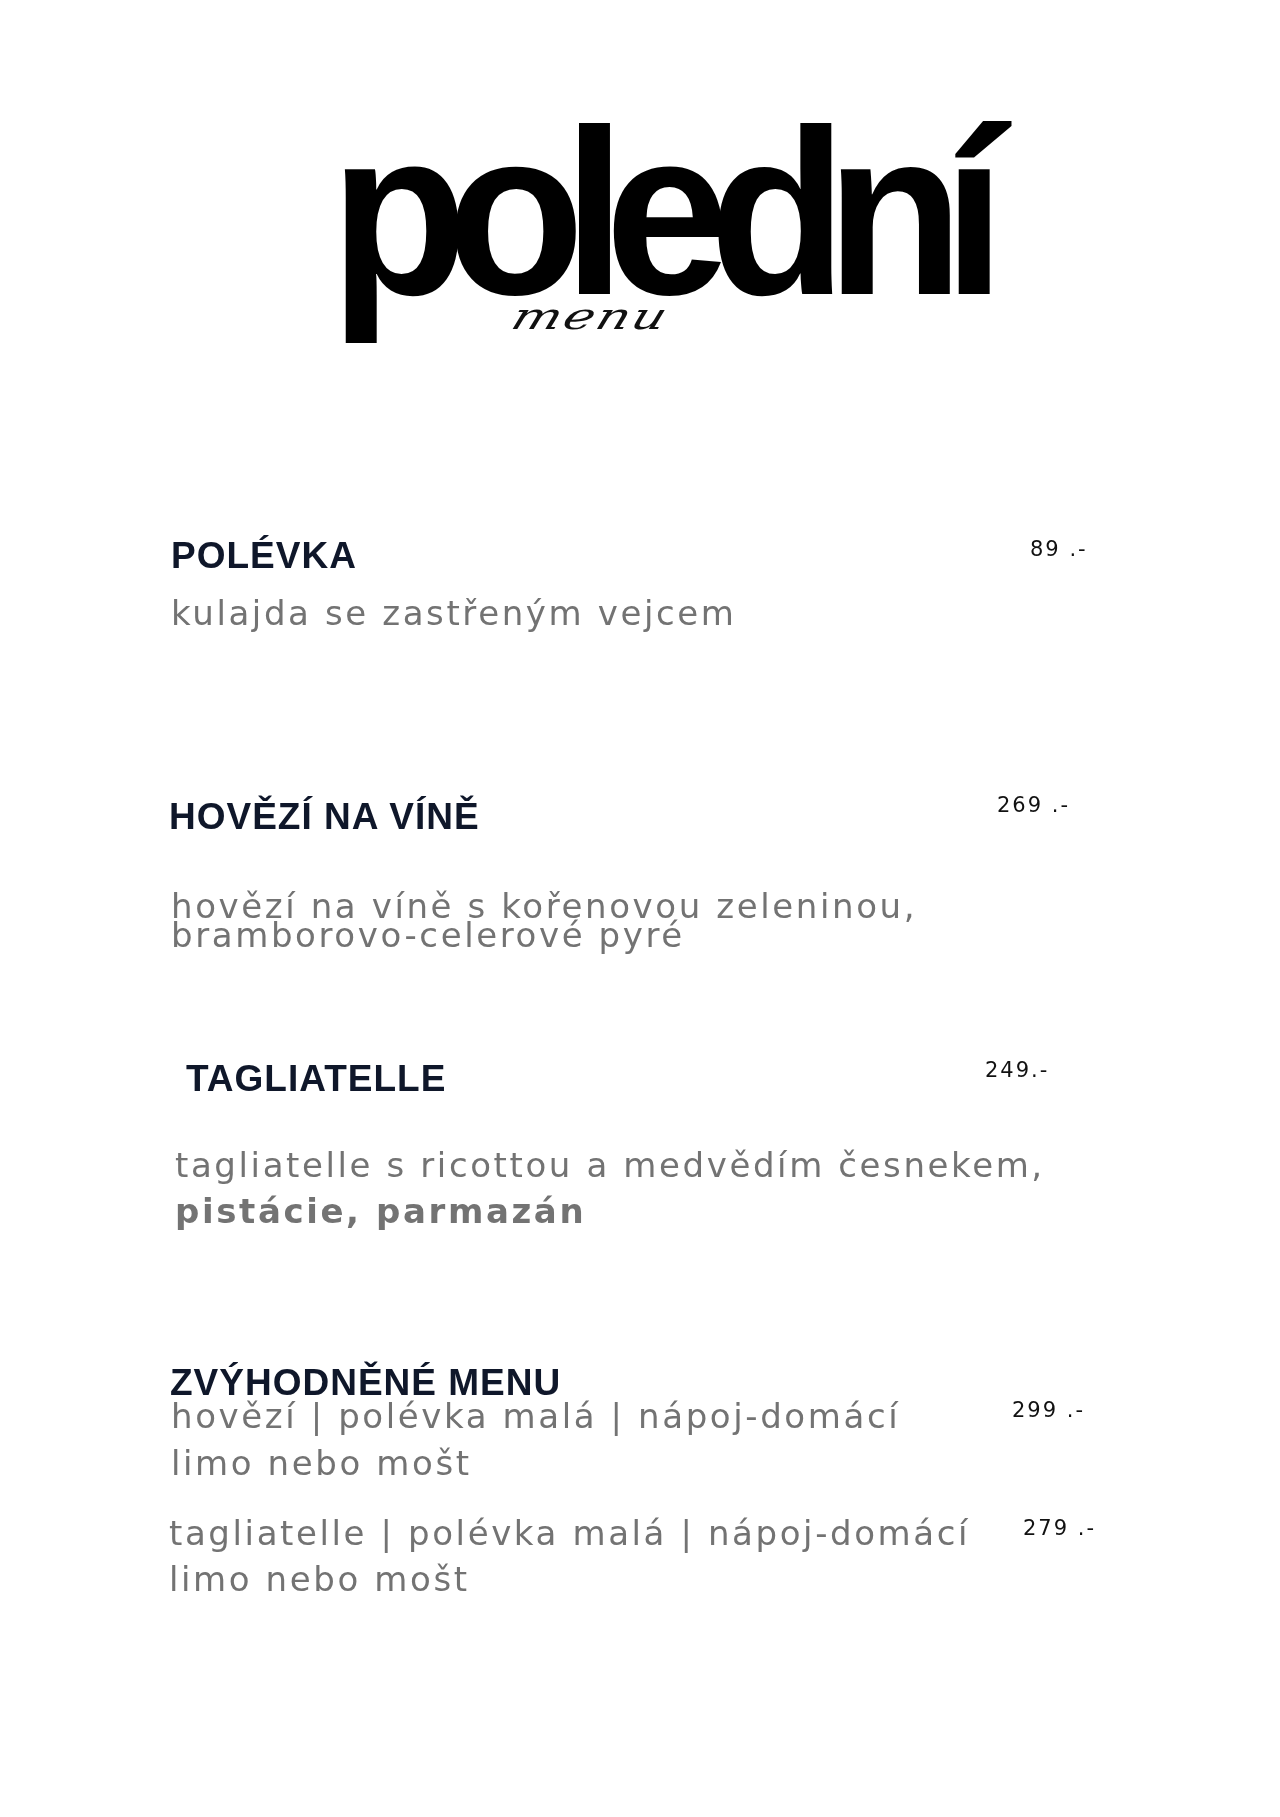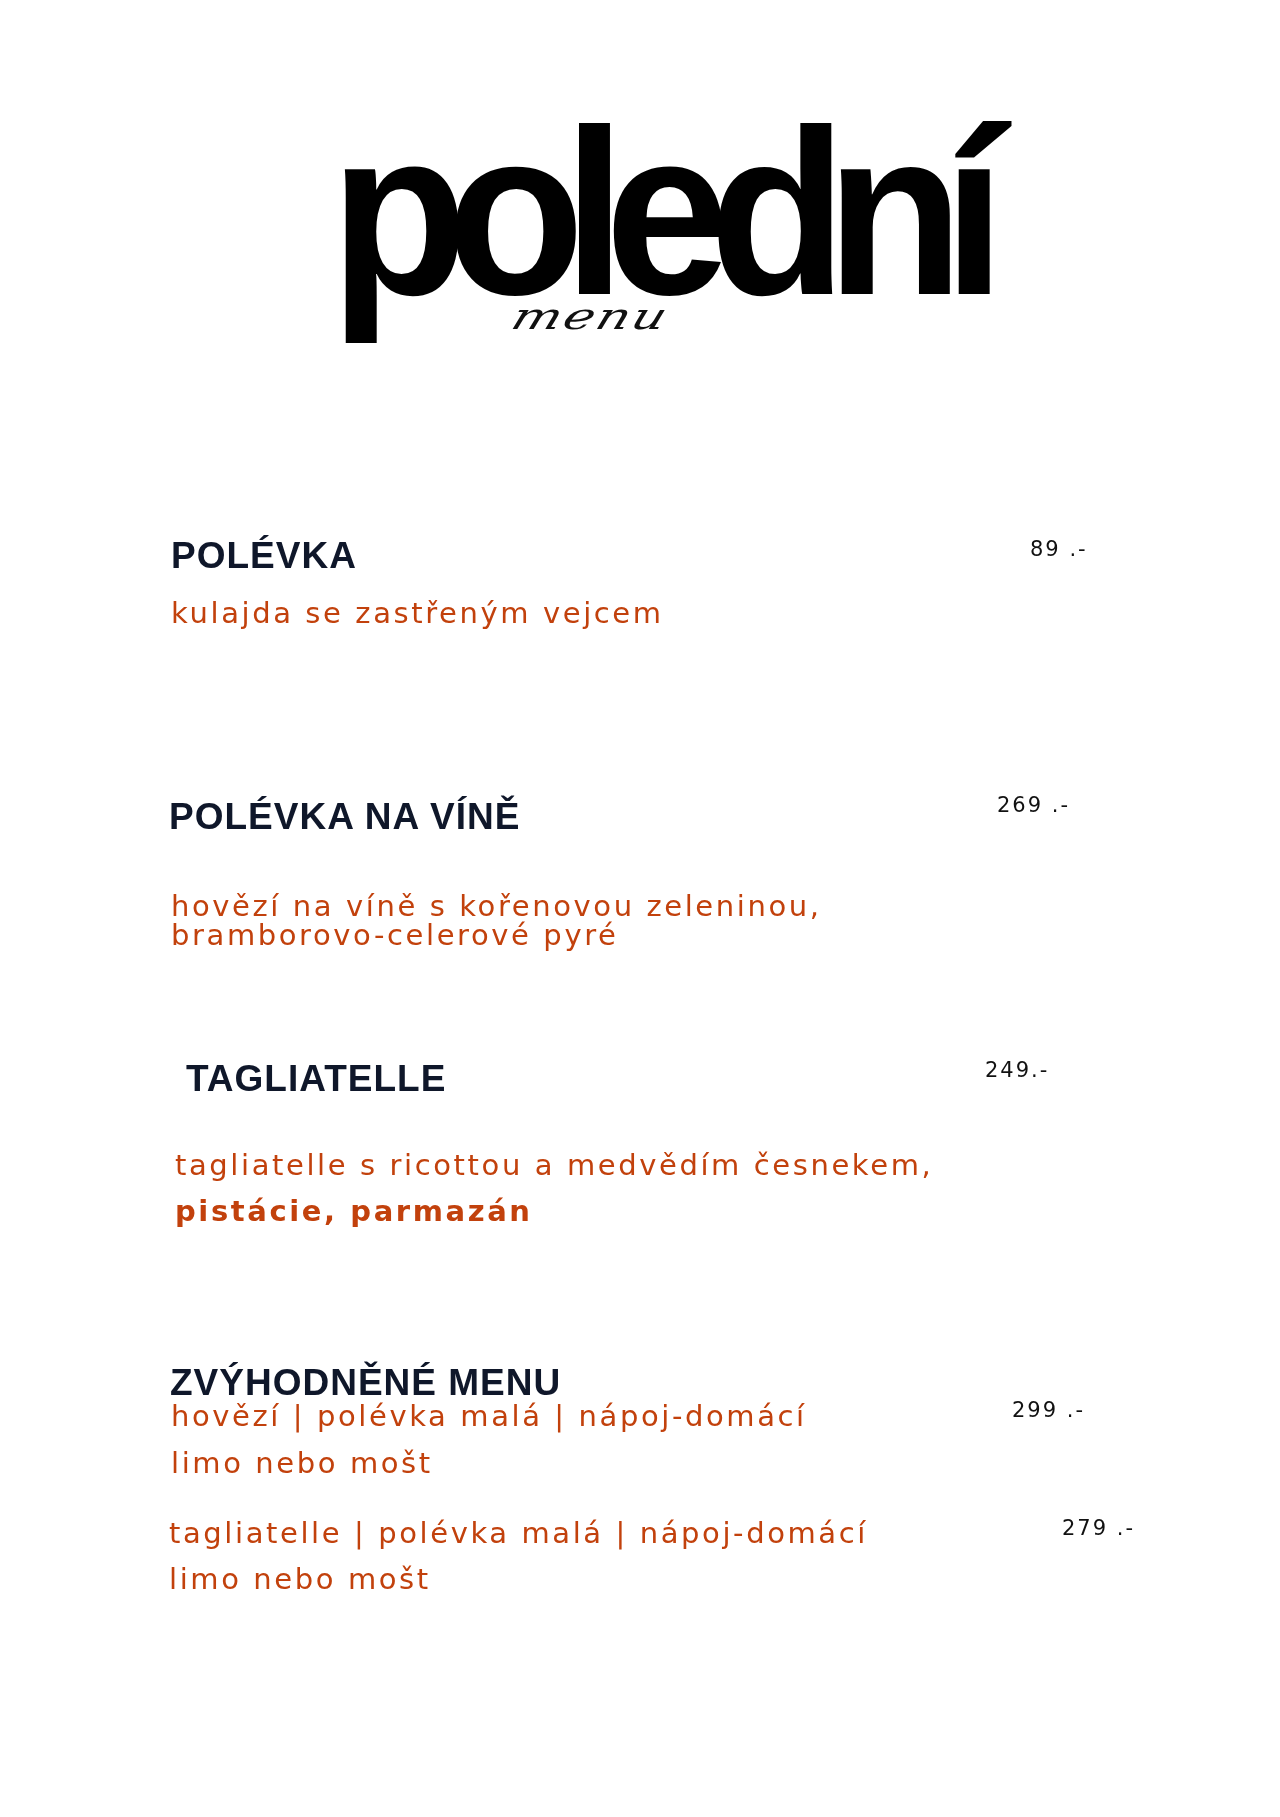--- a/index.html
+++ b/index.html
@@ -3,44 +3,44 @@
 <meta charset="utf-8">
 <style>
   html, body { margin:0; padding:0; background:#ffffff; }
   body { width:1280px; height:1817px; position:relative; overflow:hidden; color:#0a0a0a; font-family:"DejaVu Sans", sans-serif; }
   .logo { position:absolute; left:330px; top:95px; width:660px; height:260px; }
   .logo-title { position:absolute; left:0; top:0; font-family:"Liberation Sans", sans-serif; font-weight:700; font-size:235px; letter-spacing:-22px; line-height:1; transform:scaleX(0.96); transform-origin:left top; color:#000; white-space:nowrap; }
   .logo-sub { position:absolute; left:190px; top:200px; font-family:"DejaVu Serif", serif; font-style:italic; font-size:52px; letter-spacing:2px; color:#111; transform:skewX(-18deg) scaleY(0.7); transform-origin:left top; }
   .abs { position:absolute; white-space:nowrap; }
   .head { font-family:"Liberation Sans", sans-serif; font-weight:700; font-size:37px; letter-spacing:1px; color:#0f172a; }
   .price { font-family:"DejaVu Sans", sans-serif; font-size:21px; letter-spacing:2px; color:#111; }
-  .desc { font-family:"DejaVu Sans", sans-serif; font-size:29px; letter-spacing:2.6px; color:#c2410c; line-height:46px; }
+  .desc { font-family:"DejaVu Sans", sans-serif; font-size:34px; letter-spacing:2.6px; color:#737373; line-height:46px; }
 </style>
 </head>
 <body>
 
 <div class="logo">
   <div class="logo-title">polední</div>
   <div class="logo-sub">menu</div>
 </div>
 
 <div class="abs head" style="left:171px; top:535px;">POLÉVKA</div>
 <div class="abs price" style="left:1030px; top:537px;">89 .-</div>
 <div class="abs desc" style="left:171px; top:590px;">kulajda se zastřeným vejcem</div>
 
-<div class="abs head" style="left:169px; top:796px;">POLÉVKA NA VÍNĚ</div>
+<div class="abs head" style="left:169px; top:796px;">HOVĚZÍ NA VÍNĚ</div>
 <div class="abs price" style="left:997px; top:793px;">269 .-</div>
 <div class="abs desc" style="left:171px; top:883px;">hovězí na víně s kořenovou zeleninou,</div>
 <div class="abs desc" style="left:171px; top:912px;">bramborovo-celerové pyré</div>
 
 <div class="abs head" style="left:186px; top:1058px;">TAGLIATELLE</div>
 <div class="abs price" style="left:985px; top:1058px;">249.-</div>
 <div class="abs desc" style="left:175px; top:1142px;">tagliatelle s ricottou a medvědím česnekem,</div>
 <div class="abs desc" style="left:175px; top:1188px;font-weight:bold;">pistácie, parmazán</div>
 
 <div class="abs head" style="left:170px; top:1334px;margin-top:28px;">ZVÝHODNĚNÉ MENU</div>
 <div class="abs desc" style="left:171px; top:1393px;">hovězí | polévka malá | nápoj-domácí</div>
 <div class="abs price" style="left:1012px; top:1398px;">299 .-</div>
 <div class="abs desc" style="left:171px; top:1440px;">limo nebo mošt</div>
 
 <div class="abs desc" style="left:169px; top:1510px;">tagliatelle | polévka malá | nápoj-domácí</div>
-<div class="abs price" style="left:1023px; top:1516px;margin-left:39px;">279 .-</div>
+<div class="abs price" style="left:1023px; top:1516px;">279 .-</div>
 <div class="abs desc" style="left:169px; top:1556px;">limo nebo mošt</div>
 
 </body></html>

